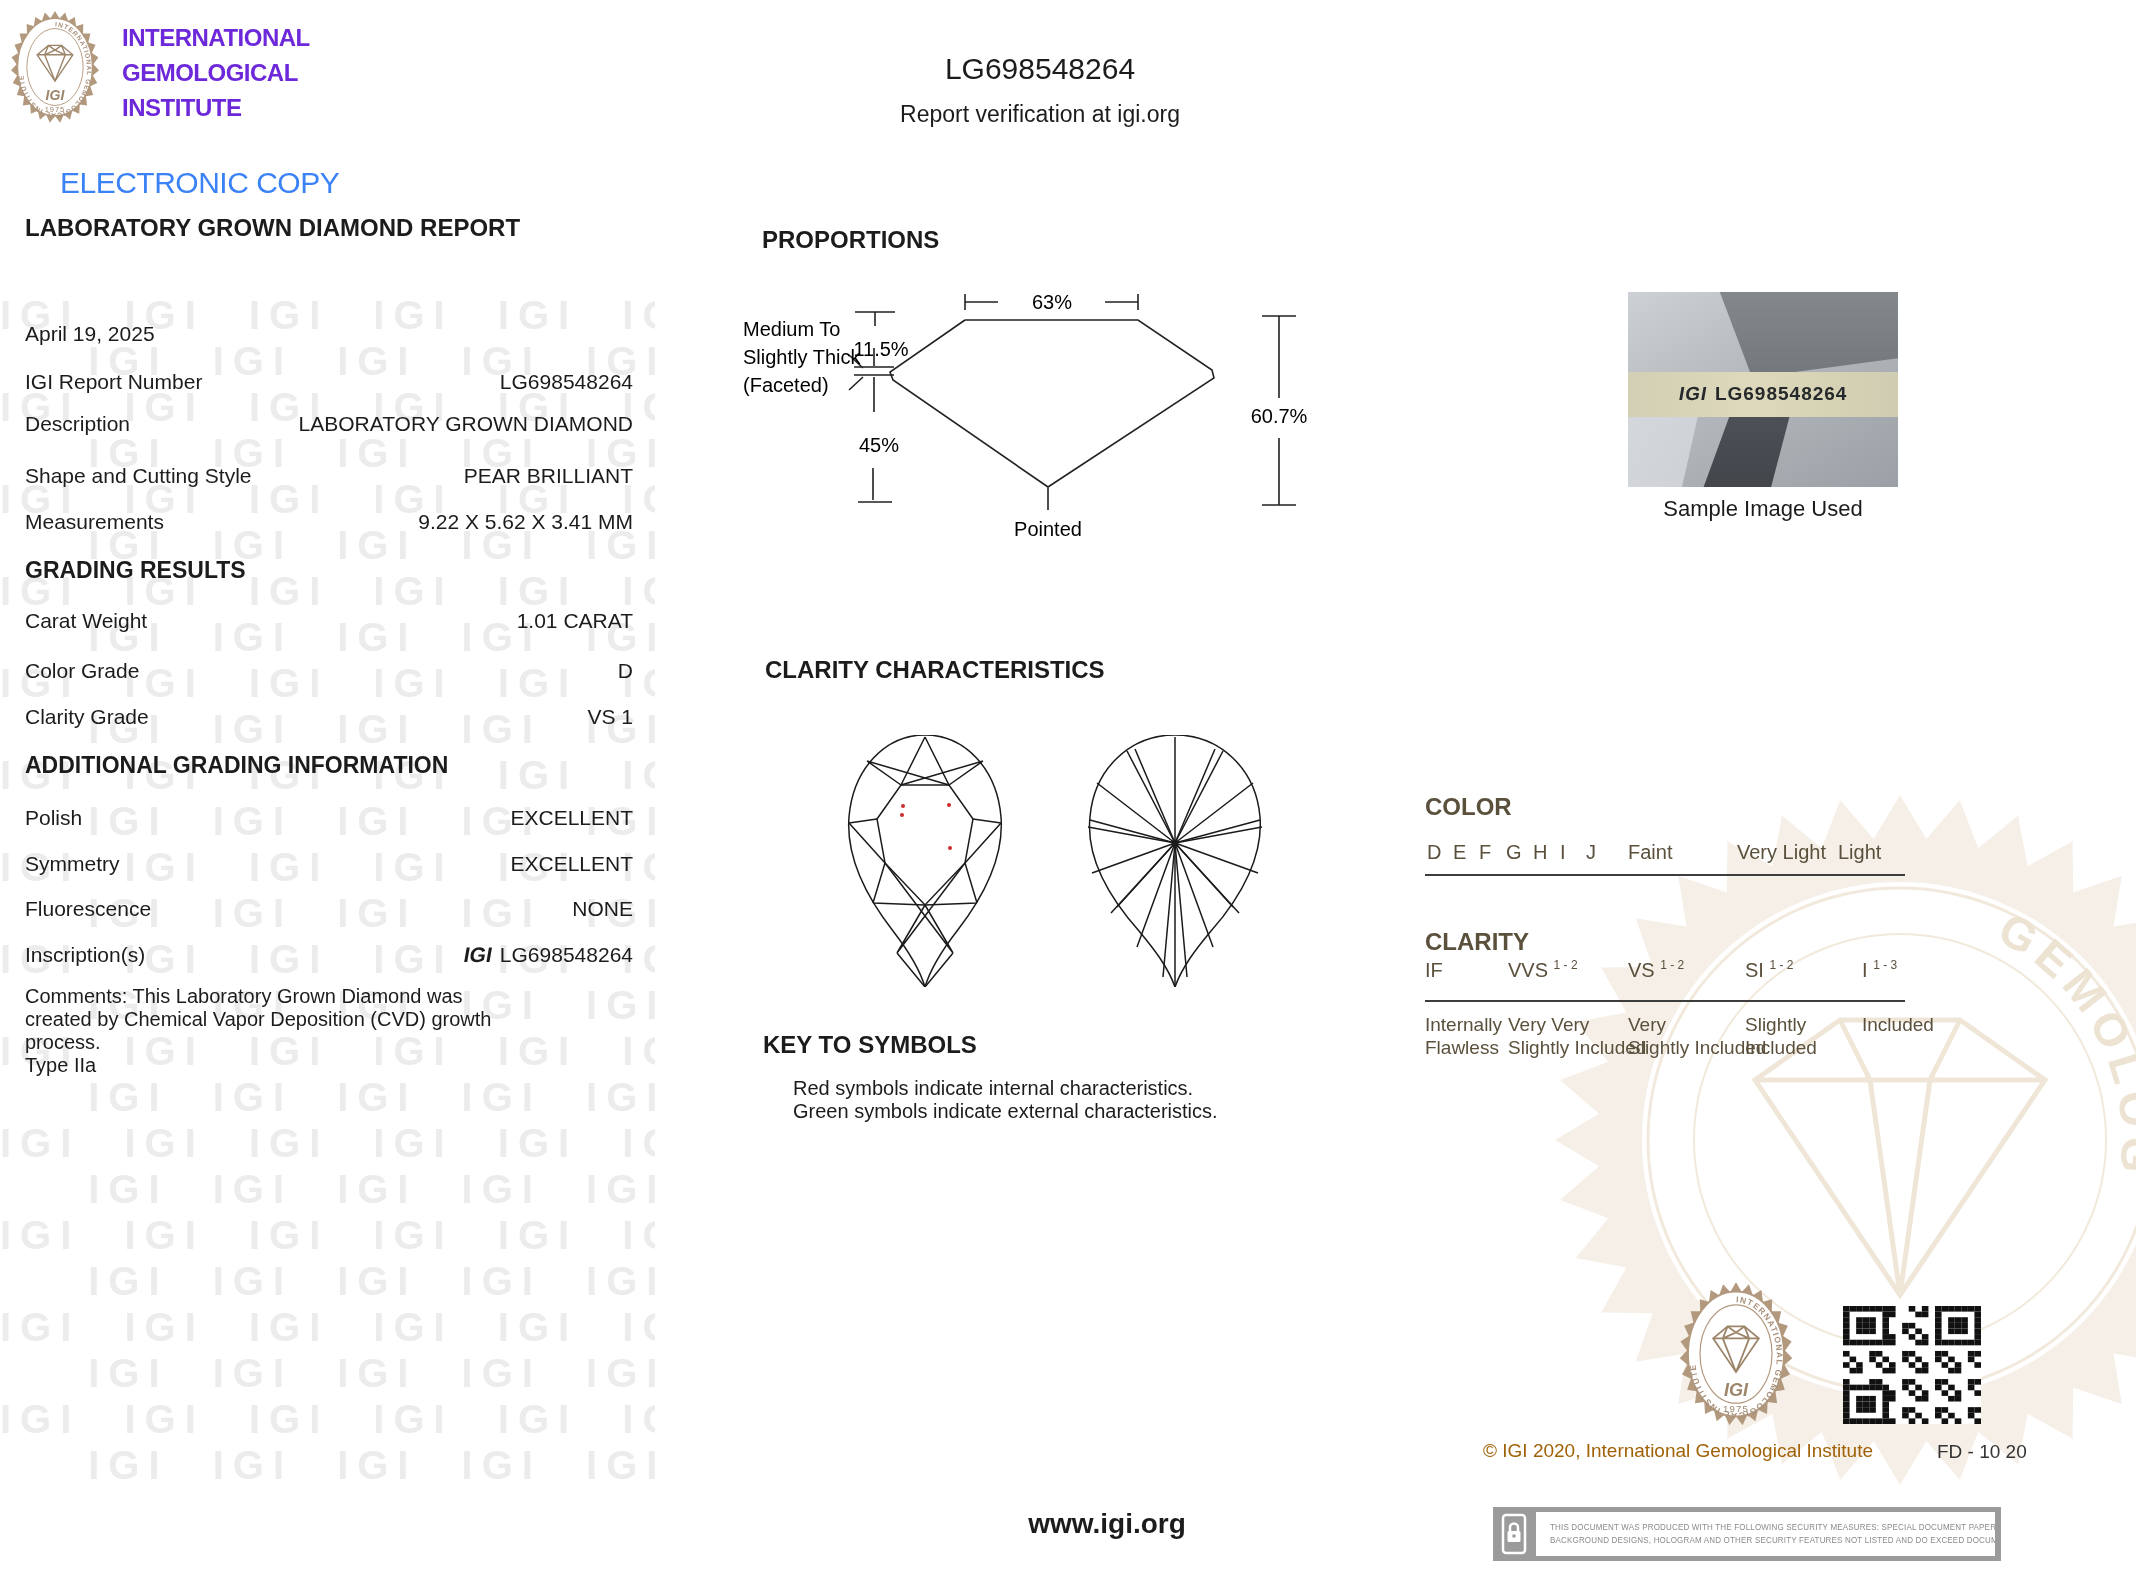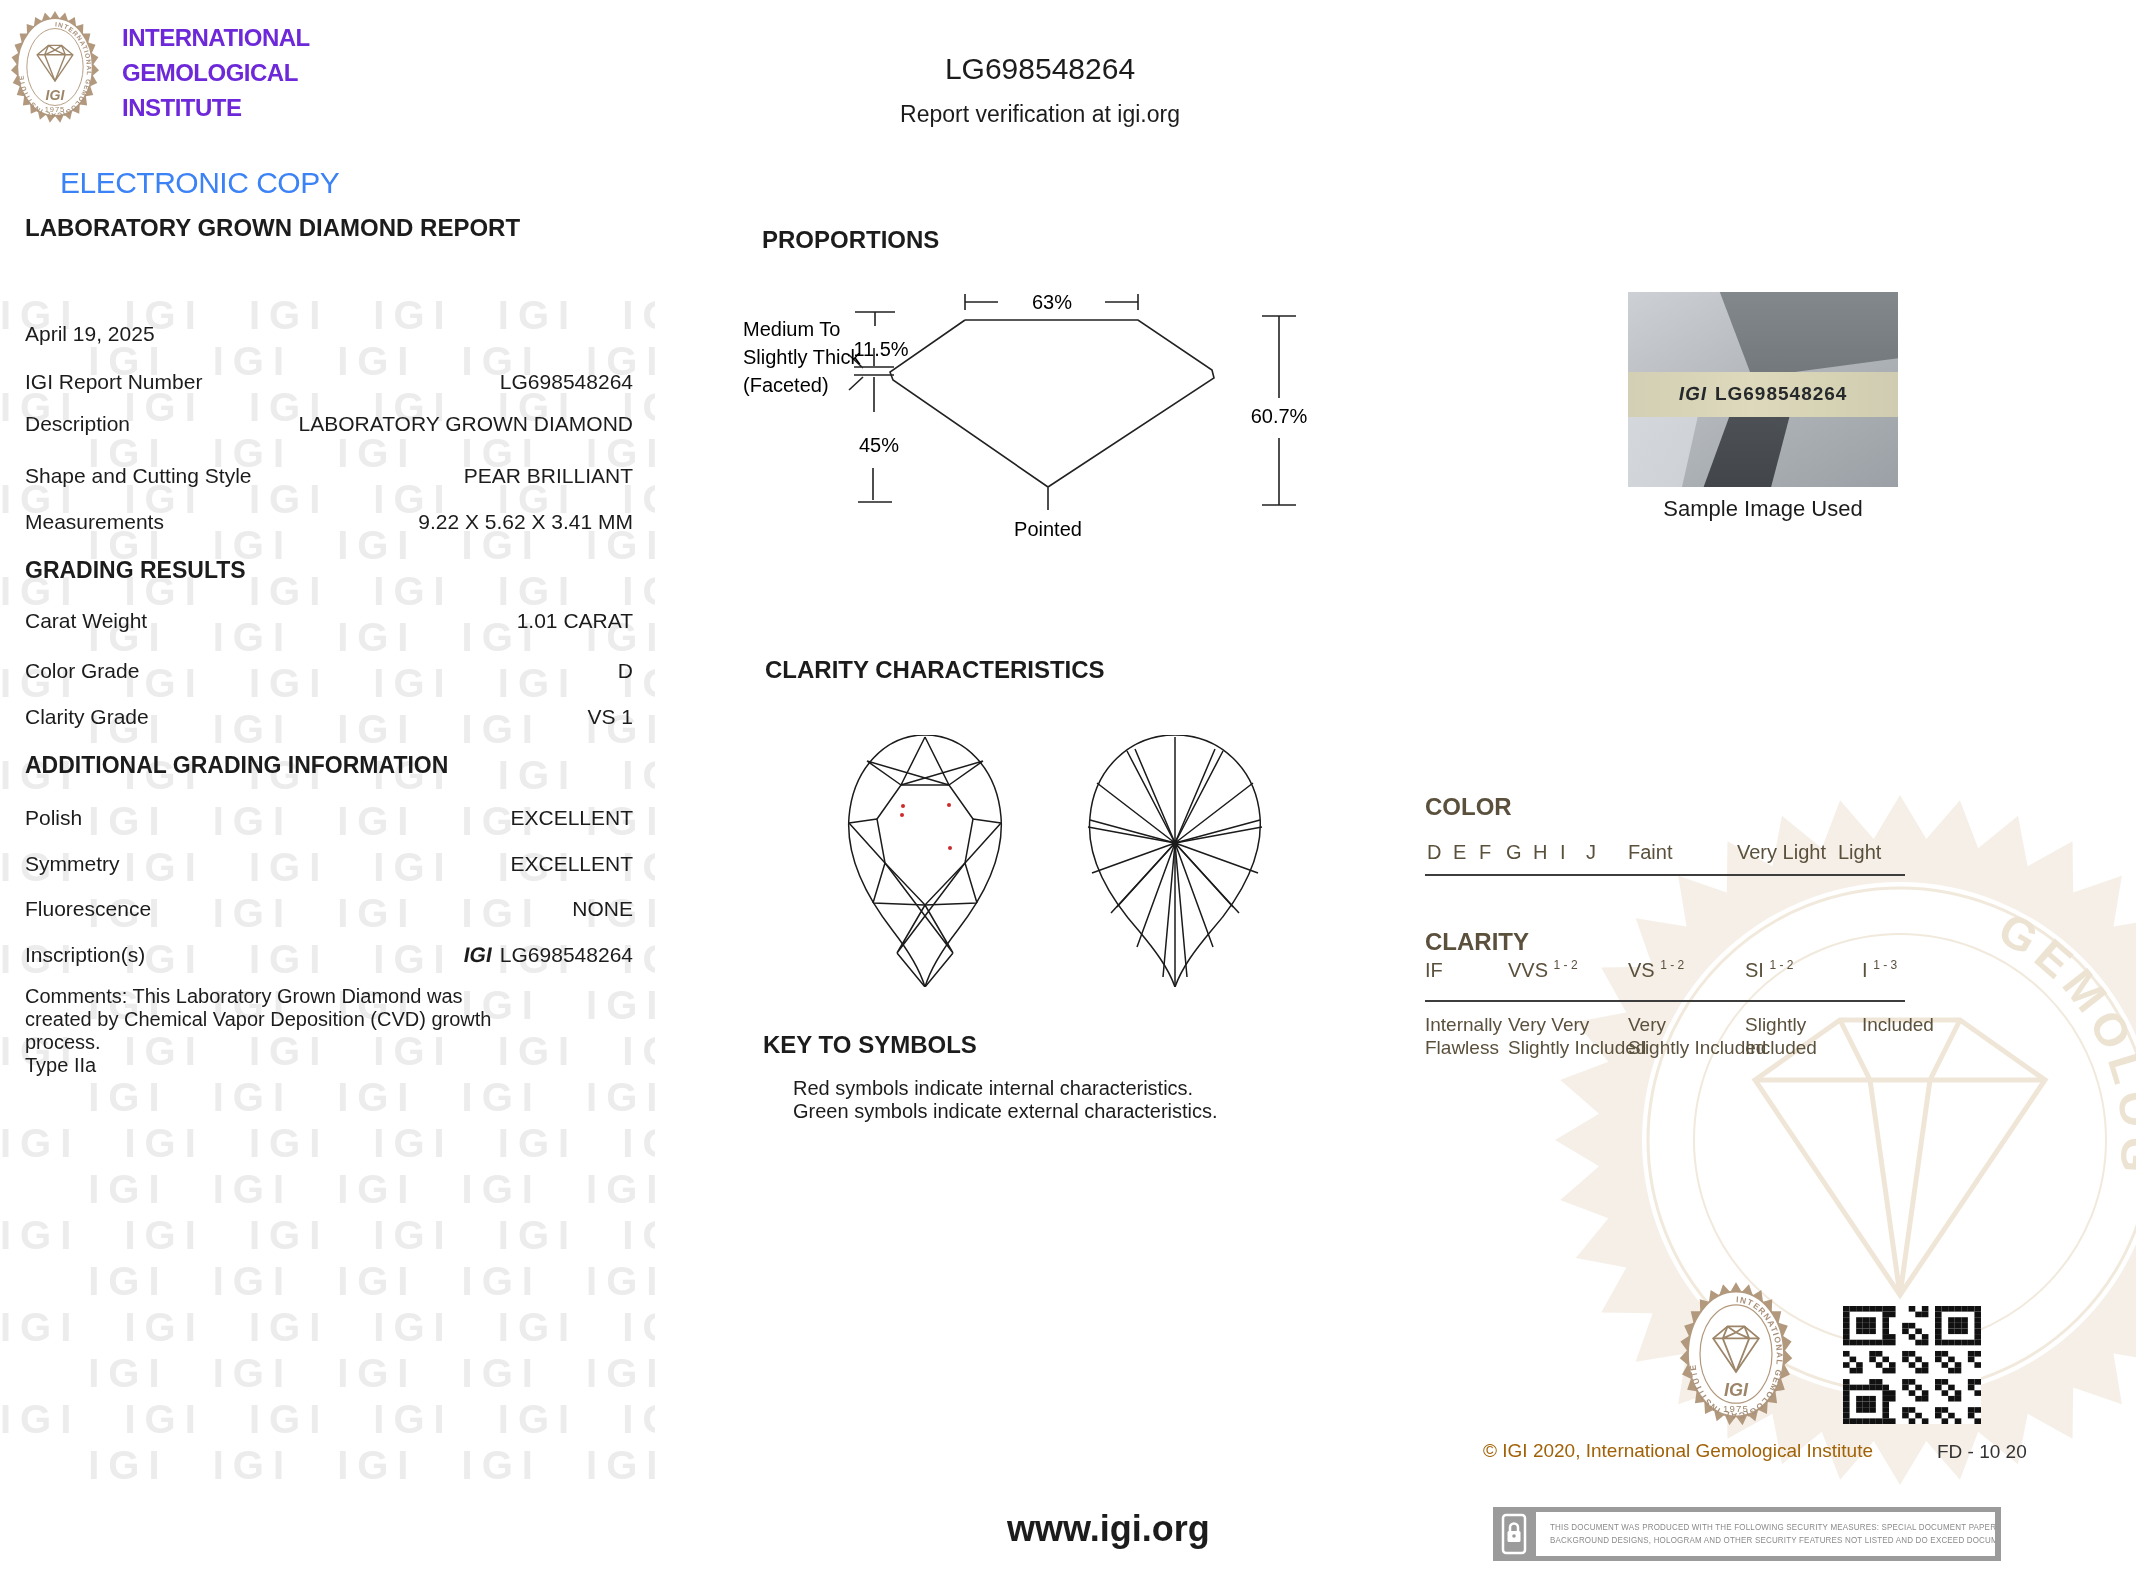--- a/index.html
+++ b/index.html
@@ -52,21 +52,21 @@
   .sample-cap{position:absolute;left:1628px;top:496px;width:270px;text-align:center;
           z-index:2;font-size:22px;}
   
   .scale-title{position:absolute;z-index:2;font-weight:bold;font-size:24px;color:#5a503c;}
   .scale-item{position:absolute;z-index:2;font-size:20px;color:#5a503c;white-space:nowrap;}
   .scale-rule{position:absolute;left:1425px;width:480px;height:0;border-top:2px solid #3d3d3d;z-index:2;}
   .scale-item sup{font-size:12px;}
   .scale-label{position:absolute;z-index:2;font-size:19px;line-height:23px;color:#5a503c;white-space:nowrap;}
   
   .website{position:absolute;left:1007px;top:1508px;width:200px;text-align:center;z-index:2;
-           font-weight:bold;font-size:36px;}
+           font-weight:bold;font-size:28px;}
   .medallion-bottom{position:absolute;left:1676px;top:1276px;width:120px;height:156px;z-index:3;}
   .qr{position:absolute;left:1843px;top:1306px;width:138px;height:118px;z-index:3;background:#fff;}
   .copyright{position:absolute;left:1483px;top:1440px;z-index:3;font-size:19px;color:#a16207;}
   .formcode{position:absolute;left:1937px;top:1441px;z-index:3;font-size:19px;color:#333;}
   .sec-strip{position:absolute;left:1493px;top:1507px;width:508px;height:54px;background:#9b9b9b;
              z-index:3;display:flex;align-items:center;}
   .sec-icon{margin-left:7px;flex:0 0 auto;}
   .sec-box{margin-left:8px;margin-right:6px;background:#ffffff;height:44px;flex:1;
            display:flex;flex-direction:column;justify-content:center;padding-left:14px;overflow:hidden;}
   .sec-box div{font-size:8.5px;color:#8a8a8a;letter-spacing:0.2px;line-height:13px;

